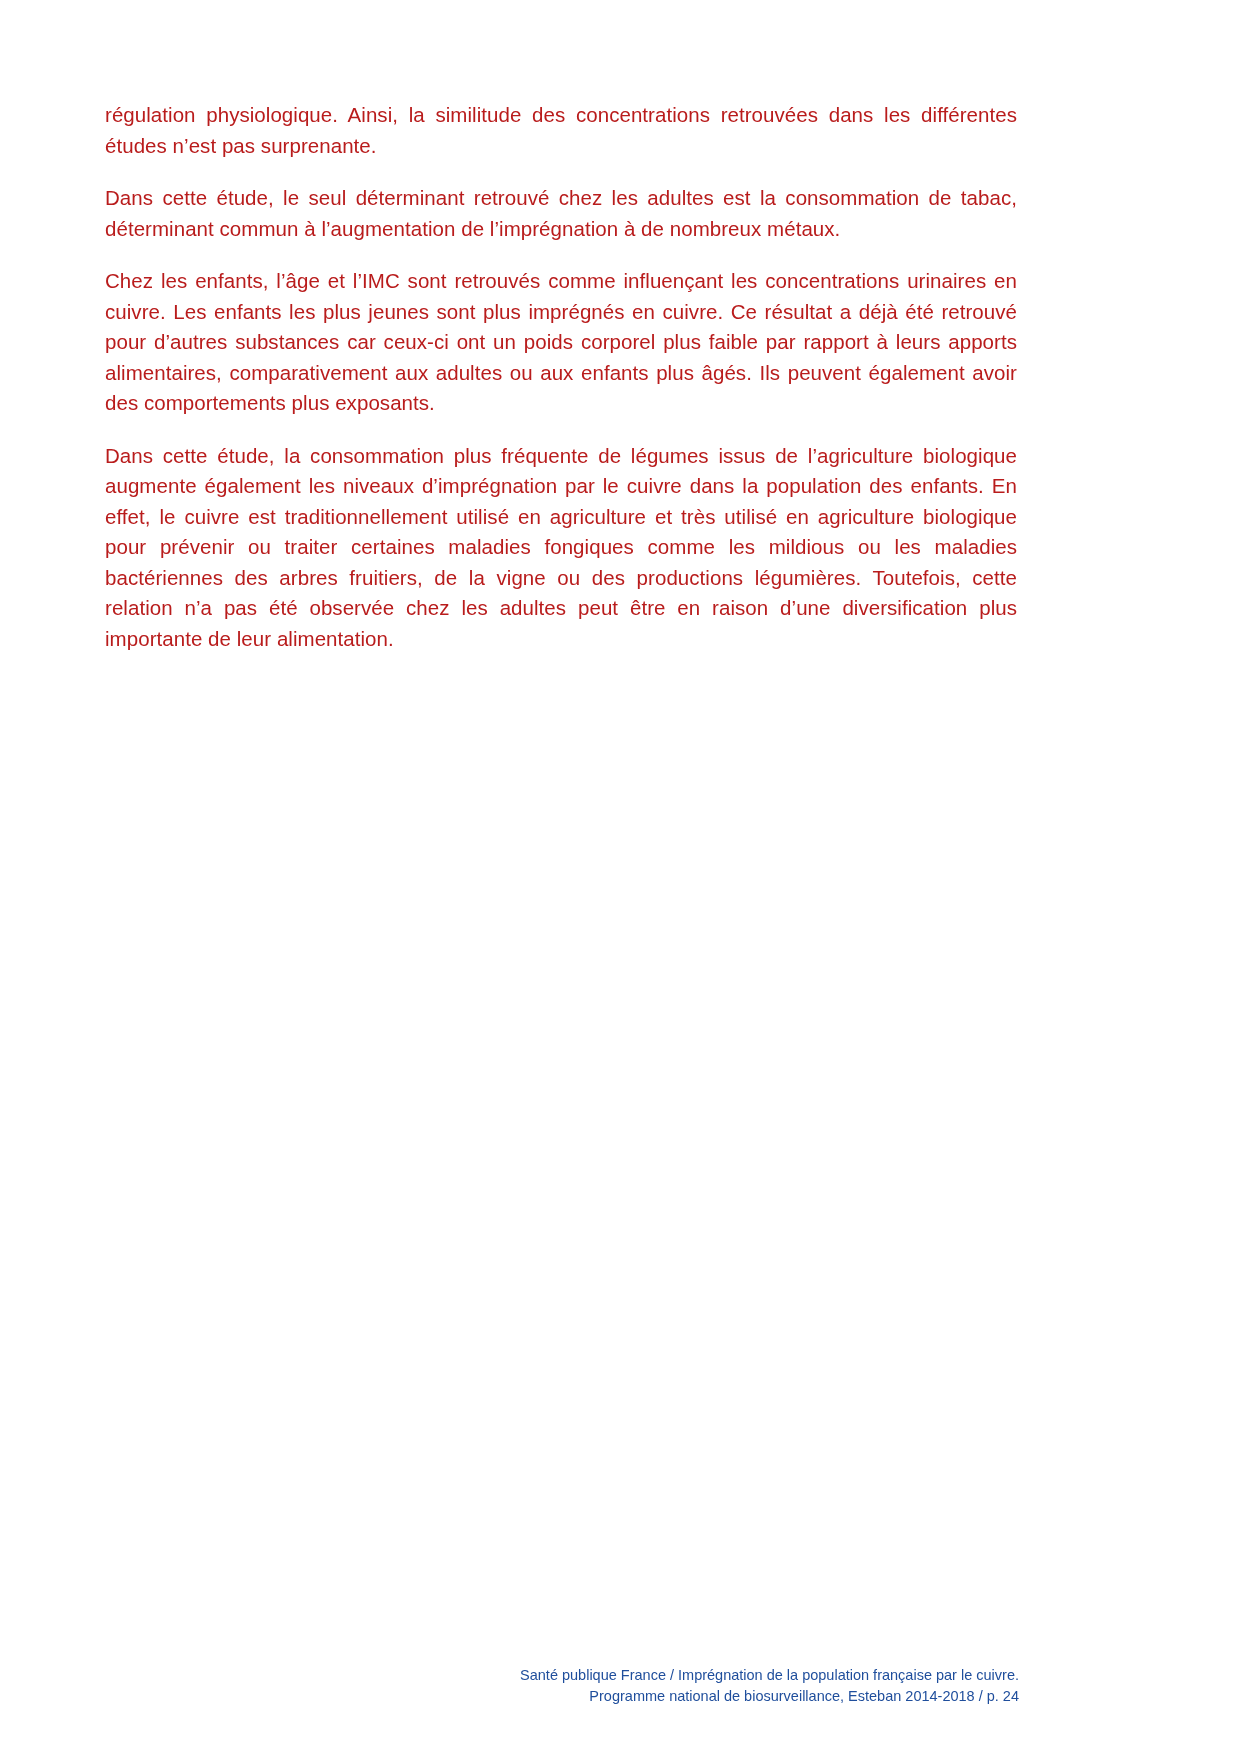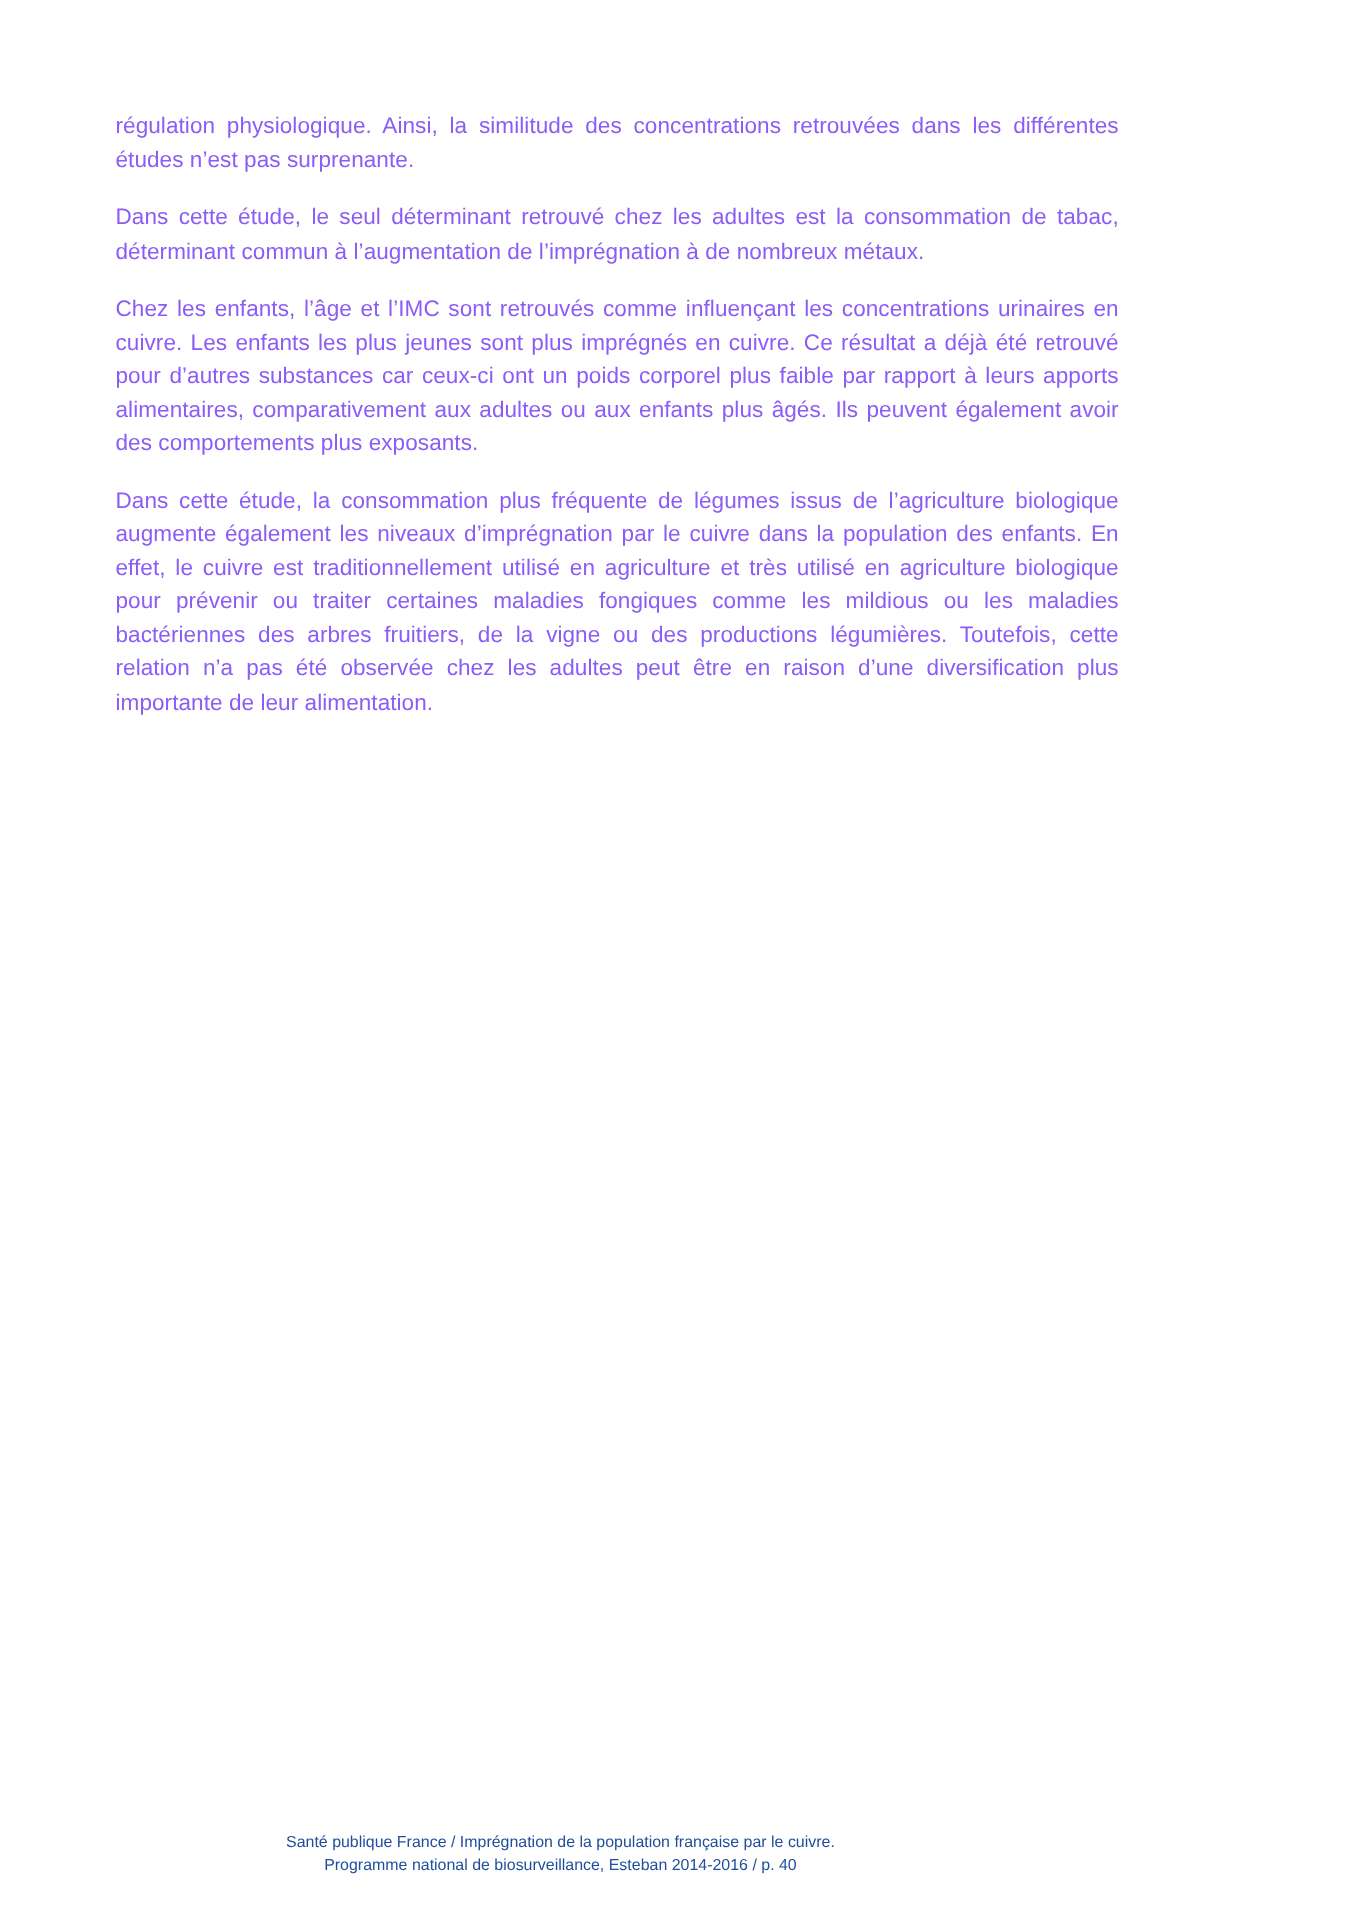--- a/index.html
+++ b/index.html
@@ -24,32 +24,32 @@
     left: 105px;
     top: 100px;
     width: 912px;
   }
   .para {
     font-size: 20.5px;
     line-height: 30.5px;
     text-align: justify;
     text-justify: inter-word;
     margin: 0 0 22px 0;
-    color: #8b5cf6;
+    color: #b91c1c;
     letter-spacing: 0.05px;
   }
   .para:last-child {
     margin-bottom: 5px;
   }
   .footer {
     position: absolute;
     left: 0;
     right: 0;
     bottom: 48px;
-    text-align: center;
+    text-align: right;
     padding-right: 222px;
   }
   .footer-line {
     font-size: 14.5px;
     line-height: 21px;
     color: #1f4e9c;
     white-space: nowrap;
   }
   .footer-line-1 {
     padding-left: 0px;
@@ -65,16 +65,16 @@
 
   <div class="content">
     <p class="para">régulation physiologique. Ainsi, la similitude des concentrations retrouvées dans les différentes études n’est pas surprenante.</p>
     <p class="para">Dans cette étude, le seul déterminant retrouvé chez les adultes est la consommation de tabac, déterminant commun à l’augmentation de l’imprégnation à de nombreux métaux.</p>
     <p class="para">Chez les enfants, l’âge et l’IMC sont retrouvés comme influençant les concentrations urinaires en cuivre. Les enfants les plus jeunes sont plus imprégnés en cuivre. Ce résultat a déjà été retrouvé pour d’autres substances car ceux-ci ont un poids corporel plus faible par rapport à leurs apports alimentaires, comparativement aux adultes ou aux enfants plus âgés. Ils peuvent également avoir des comportements plus exposants.</p>
     <p class="para">Dans cette étude, la consommation plus fréquente de légumes issus de l’agriculture biologique augmente également les niveaux d’imprégnation par le cuivre dans la population des enfants. En effet, le cuivre est traditionnellement utilisé en agriculture et très utilisé en agriculture biologique pour prévenir ou traiter certaines maladies fongiques comme les mildious ou les maladies bactériennes des arbres fruitiers, de la vigne ou des productions légumières. Toutefois, cette relation n’a pas été observée chez les adultes peut être en raison d’une diversification plus importante de leur alimentation.</p>
   </div>
 
   <div class="footer">
     <div class="footer-line footer-line-1">Santé publique France / Imprégnation de la population française par le cuivre.</div>
-    <div class="footer-line footer-line-2">Programme national de biosurveillance, Esteban 2014-2016 / p. 40</div>
+    <div class="footer-line footer-line-2">Programme national de biosurveillance, Esteban 2014-2018 / p. 24</div>
   </div>
 
 </div>
 
 </body></html>

